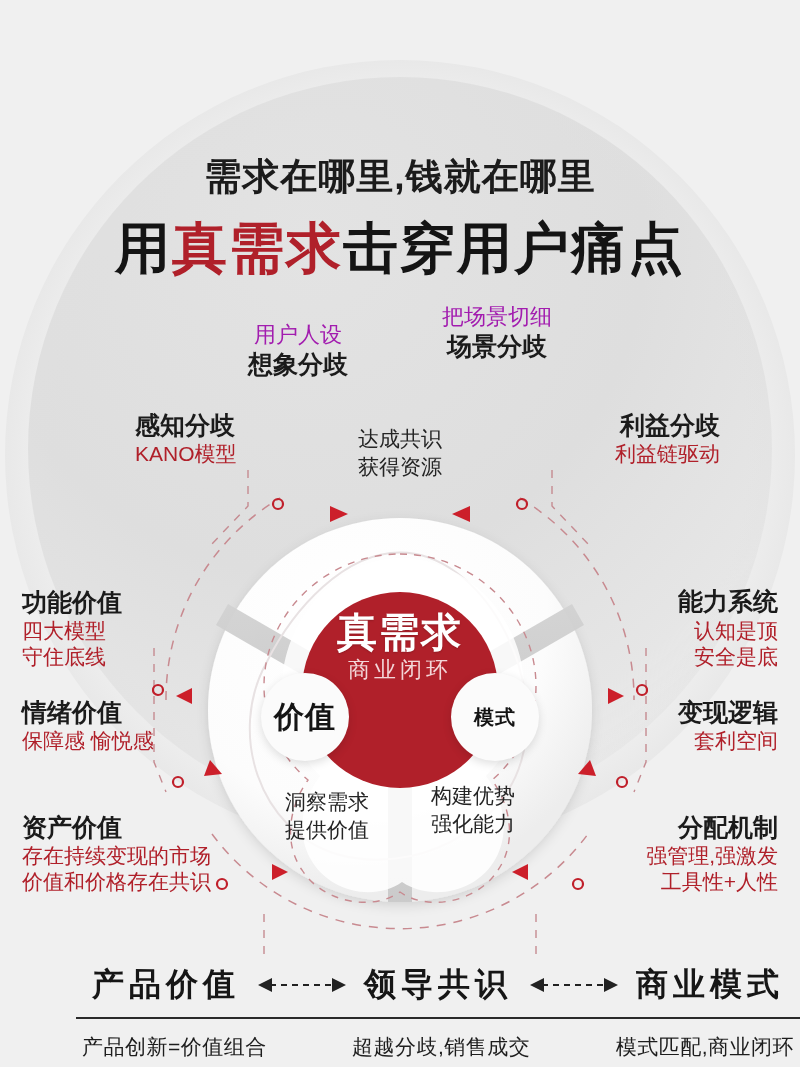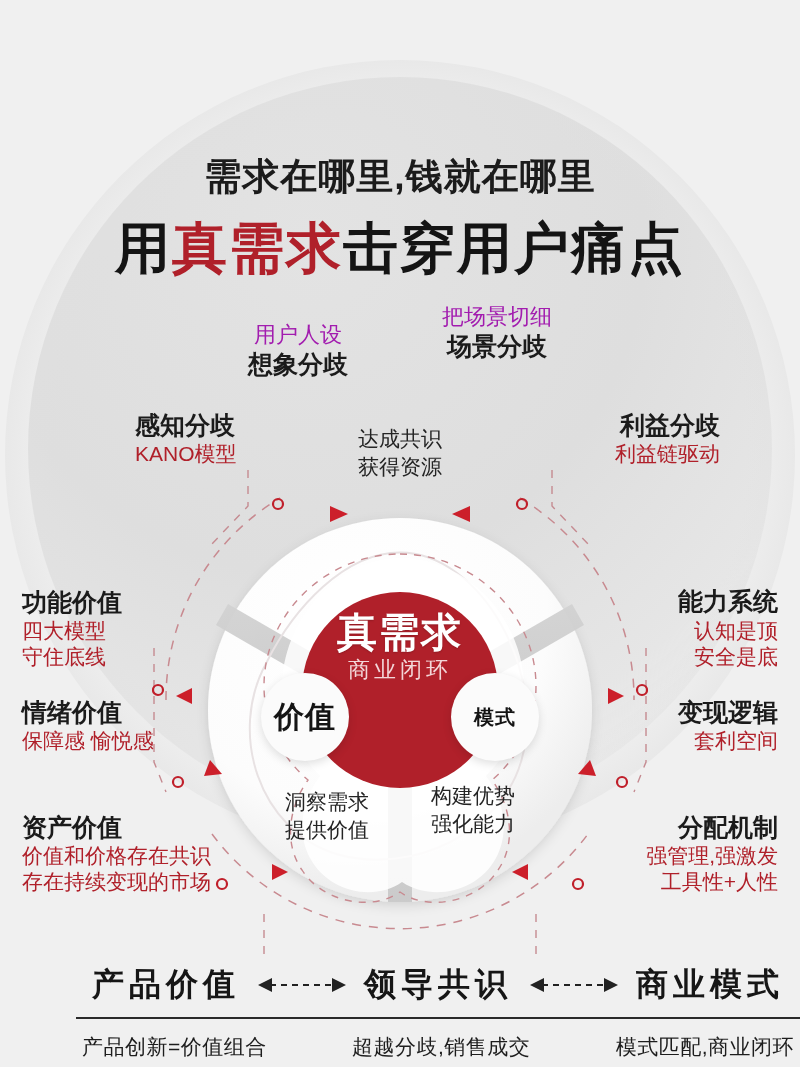--- a/index.html
+++ b/index.html
@@ -250,22 +250,22 @@
     <div class="t2">守住底线</div>
   </div>
 
   <div class="lbl ta-l" style="left:22px;top:697px;">
     <div class="t1">情绪价值</div>
     <div class="t2">保障感 愉悦感</div>
   </div>
 
   <div class="lbl ta-l" style="left:22px;top:812px;">
     <div class="t1">资产价值</div>
+    <div class="t2">存在持续变现的市场</div>
     <div class="t2">价值和价格存在共识</div>
-    <div class="t2">存在持续变现的市场</div>
   </div>
 
   <div class="lbl ta-r" style="left:508px;top:410px;width:212px;">
     <div class="t1">利益分歧</div>
     <div class="t2">利益链驱动</div>
   </div>
 
   <div class="lbl ta-r" style="left:556px;top:587px;width:222px;font-family:Liberation Serif, serif;">
     <div class="t1">能力系统</div>
     <div class="t2">认知是顶</div>

